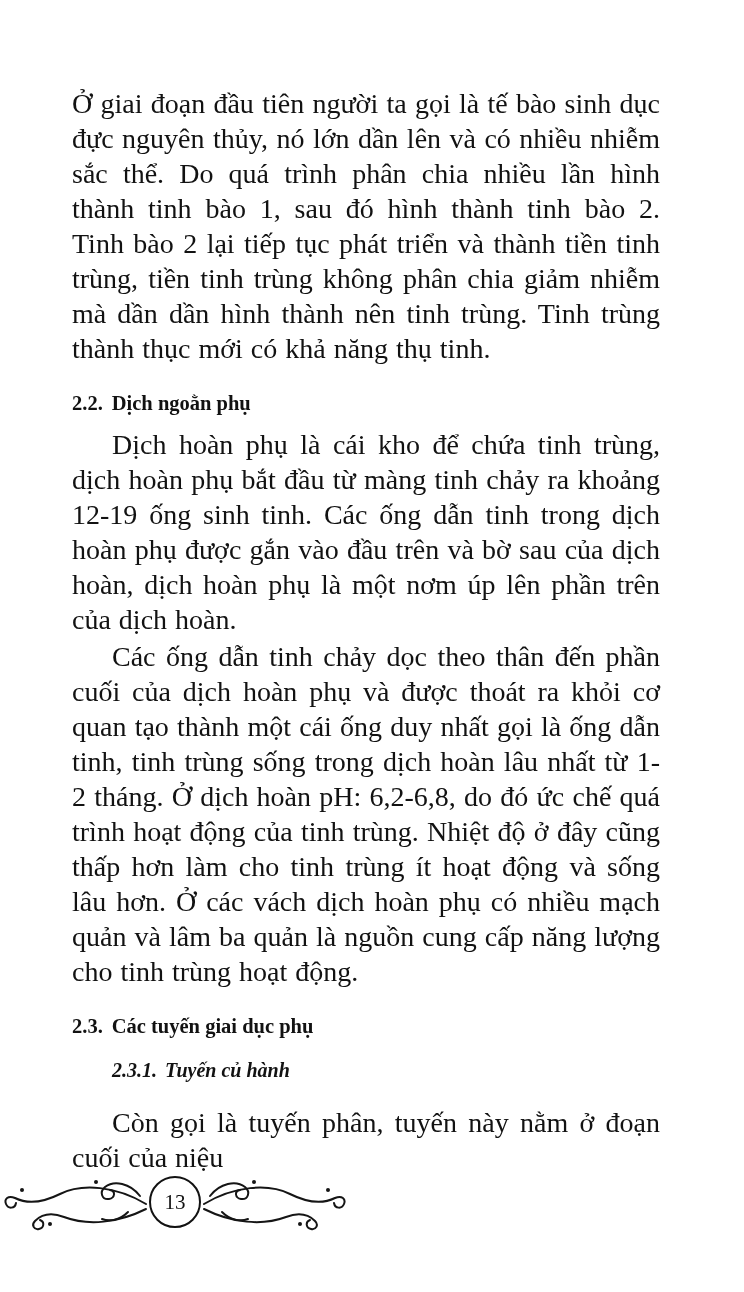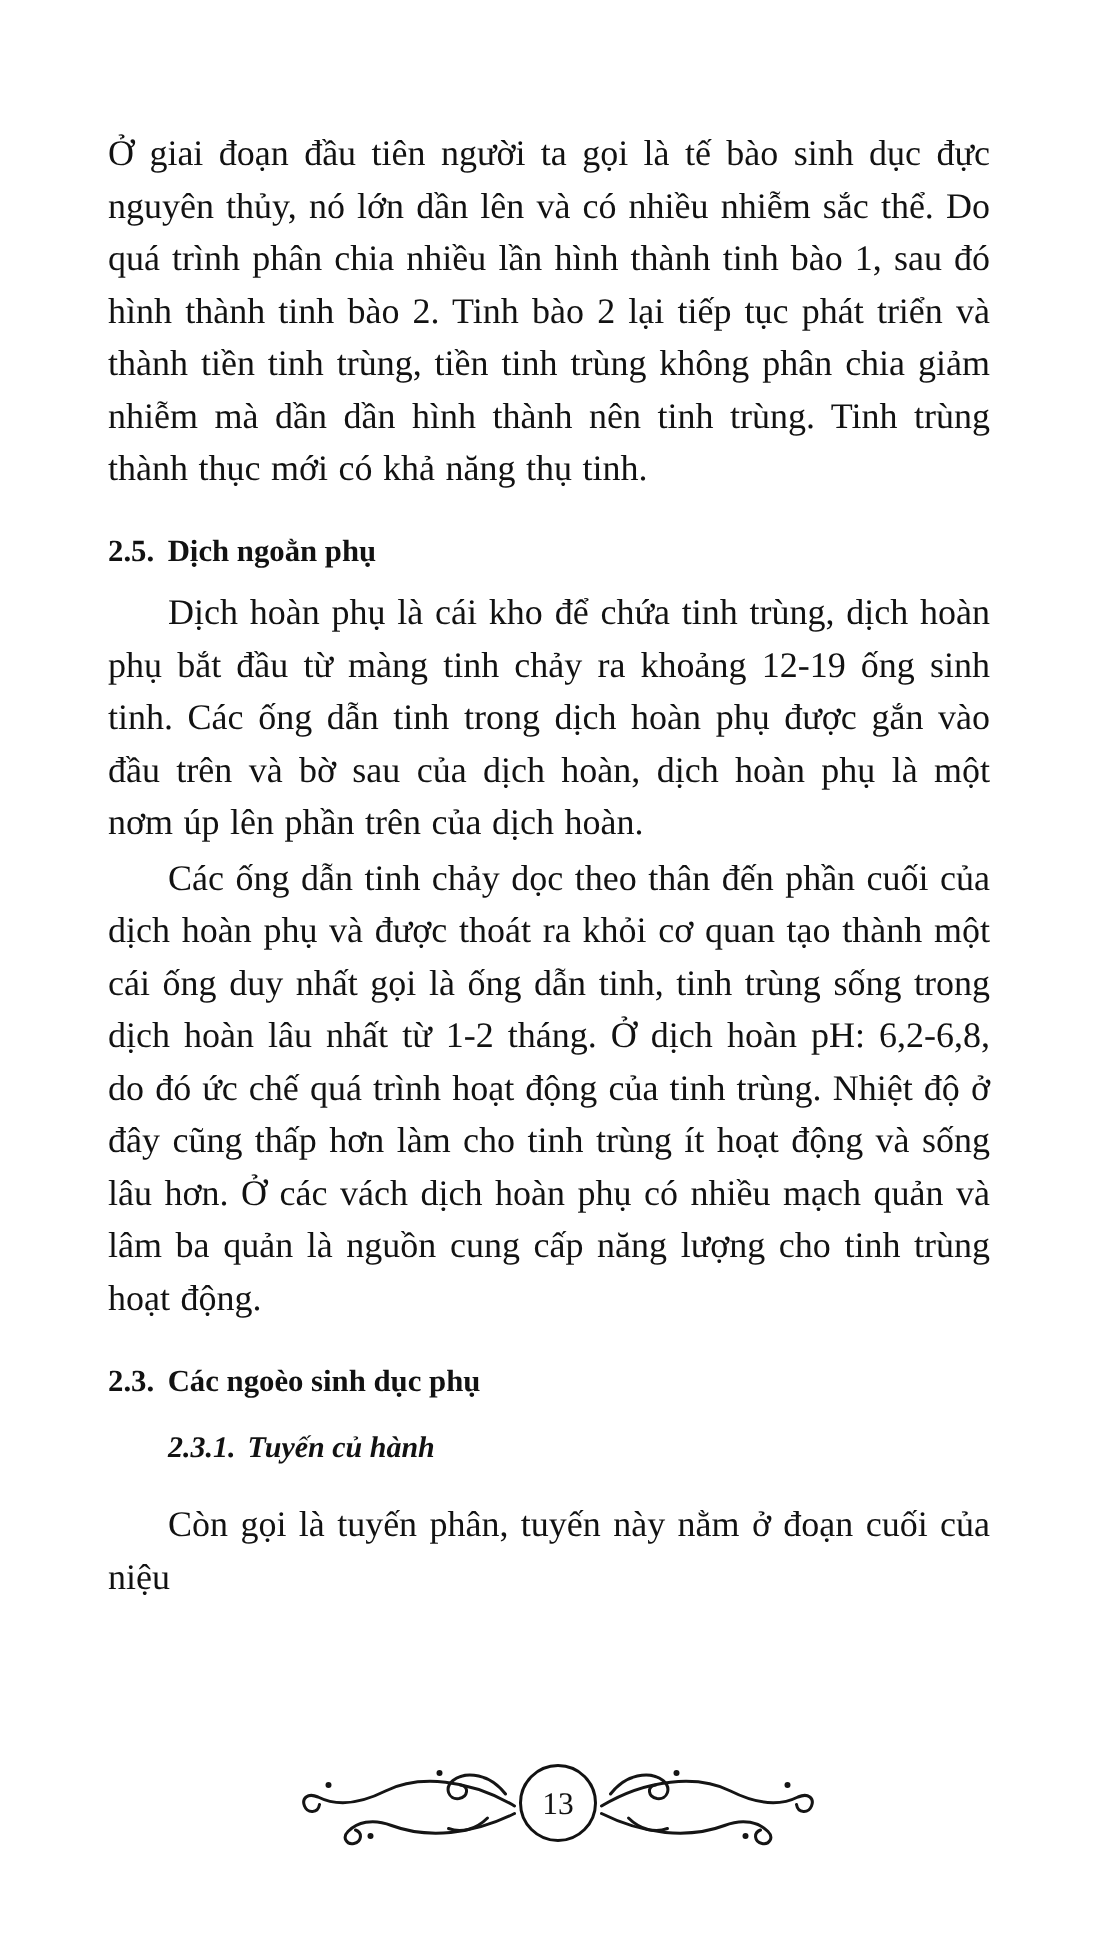--- a/index.html
+++ b/index.html
@@ -15,21 +15,21 @@
     color: #121212;
   }
   .page {
     box-sizing: border-box;
     width: 744px;
     height: 1292px;
     padding: 86px 72px 0 72px;
     position: relative;
   }
   .body-text {
-    font-size: 24px;
+    font-size: 28px;
     line-height: 35px;
     text-align: justify;
     margin: 0 12px 2px 0;
     word-spacing: 1px;
   }
   .indent { text-indent: 40px; }
   .section-heading {
     font-size: 20.5px;
     font-weight: bold;
     margin: 22px 0 9px 0;
@@ -43,21 +43,20 @@
     margin: 14px 0 20px 40px;
     line-height: 30px;
   }
   .subsection-heading .sec-num { margin-right: 8px; }
   .footer {
     position: absolute;
     left: 0;
     bottom: 58px;
     width: 744px;
     display: flex;
-    justify-content: center;
     align-items: center;
   }
   .page-number-circle {
     box-sizing: border-box;
     width: 52px;
     height: 52px;
     border: 2.5px solid #121212;
     border-radius: 50%;
     display: flex;
     align-items: center;
@@ -78,30 +77,30 @@
   .flourish circle { fill: #151515; }
 </style>
 </head>
 <body>
 
 <div class="page">
 
   <p class="body-text">Ở giai đoạn đầu tiên người ta gọi là tế bào sinh dục đực nguyên thủy, nó lớn dần lên và có nhiều nhiễm sắc thể. Do quá trình phân chia nhiều lần hình thành tinh bào 1, sau đó hình thành tinh bào 2. Tinh bào 2 lại tiếp tục phát triển và thành tiền tinh trùng, tiền tinh trùng không phân chia giảm nhiễm mà dần dần hình thành nên tinh trùng. Tinh trùng thành thục mới có khả năng thụ tinh.</p>
 
   <h2 class="section-heading">
-    <span class="sec-num">2.5.</span><span>Dịch ngoằn phụ</span>
+    <span class="sec-num">2.2.</span><span>Dịch ngoằn phụ</span>
   </h2>
 
   <p class="body-text indent">Dịch hoàn phụ là cái kho để chứa tinh trùng, dịch hoàn phụ bắt đầu từ màng tinh chảy ra khoảng 12-19 ống sinh tinh. Các ống dẫn tinh trong dịch hoàn phụ được gắn vào đầu trên và bờ sau của dịch hoàn, dịch hoàn phụ là một nơm úp lên phần trên của dịch hoàn.</p>
 
 
   <p class="body-text indent">Các ống dẫn tinh chảy dọc theo thân đến phần cuối của dịch hoàn phụ và được thoát ra khỏi cơ quan tạo thành một cái ống duy nhất gọi là ống dẫn tinh, tinh trùng sống trong dịch hoàn lâu nhất từ 1-2 tháng. Ở dịch hoàn pH: 6,2-6,8, do đó ức chế quá trình hoạt động của tinh trùng. Nhiệt độ ở đây cũng thấp hơn làm cho tinh trùng ít hoạt động và sống lâu hơn. Ở các vách dịch hoàn phụ có nhiều mạch quản và lâm ba quản là nguồn cung cấp năng lượng cho tinh trùng hoạt động.</p>
 
   <h2 class="section-heading">
-    <span class="sec-num">2.3.</span><span>Các ngoèo sinh dục phụ</span>
+    <span class="sec-num">2.3.</span><span>Các tuyến giai dục phụ</span>
   </h2>
 
   <h3 class="subsection-heading">
     <span class="sec-num">2.3.1.</span><span>Tuyến củ hành</span>
   </h3>
 
   <p class="body-text indent">Còn gọi là tuyến phân, tuyến này nằm ở đoạn cuối của niệu</p>
 
   <div class="footer">
 

